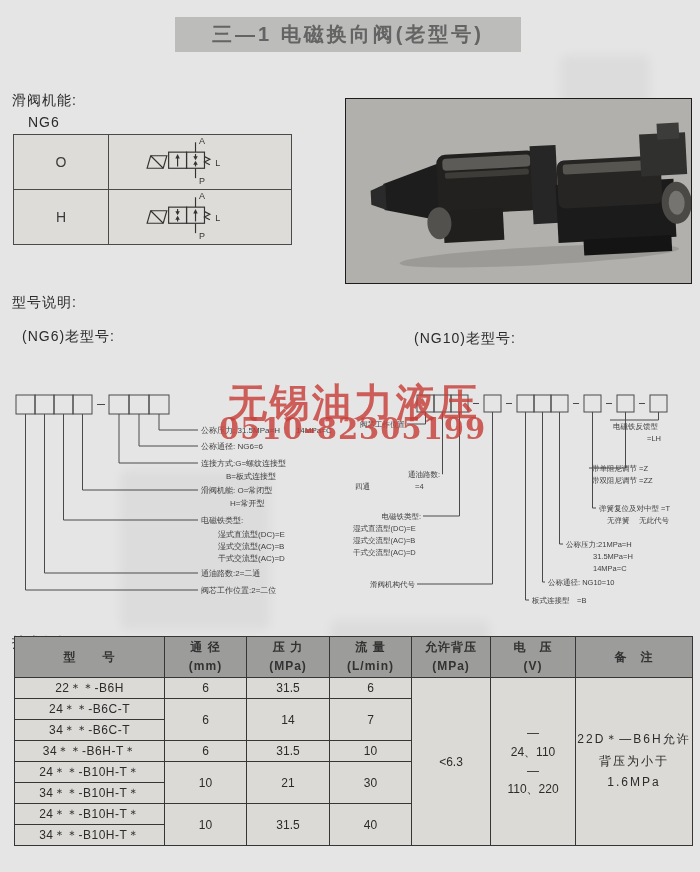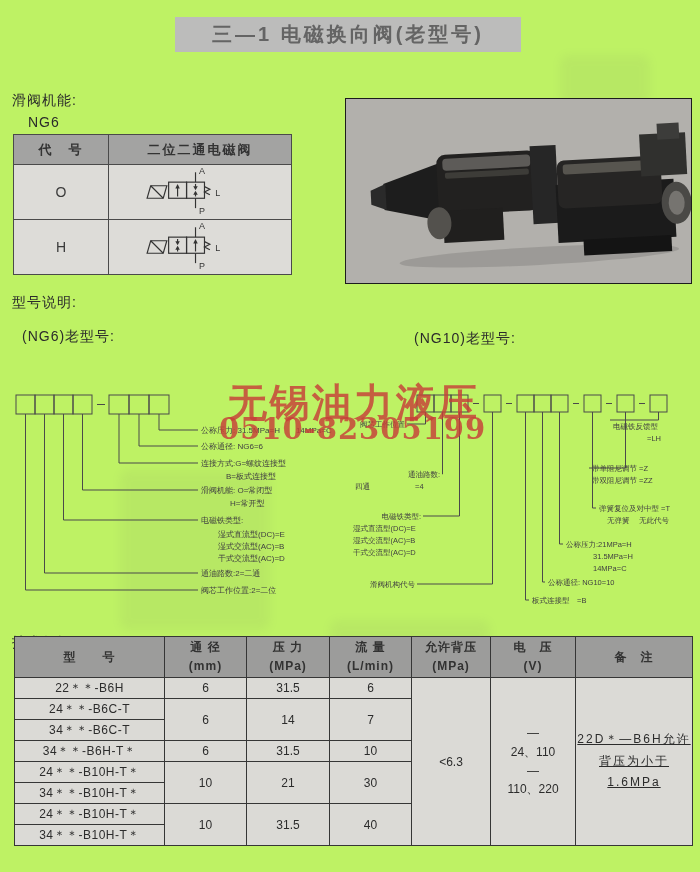--- a/index.html
+++ b/index.html
@@ -1,19 +1,19 @@
 <!DOCTYPE html>
 <html><head>
 <meta charset="utf-8">
 <style>
   html,body{margin:0;padding:0;}
   body{background:#888;}
   .page{
     position:relative;width:700px;height:872px;margin:0 auto;
-    background:#bef264;overflow:hidden;
+    background:#e5e5e5;overflow:hidden;
     font-family:"Liberation Sans",sans-serif;color:#2e2e2e;
   }
   .abs{position:absolute;}
   .title-banner{
     left:175px;top:17px;width:346px;height:35px;background:#bcbcbb;
     color:#646464;font-size:20px;font-weight:bold;letter-spacing:3px;
     text-align:center;line-height:35px;
   }
   .sec-heading{font-size:14px;color:#2b2b2b;letter-spacing:1px;}
   
@@ -30,21 +30,21 @@
   .wm{color:rgba(199,62,56,0.82);font-family:"DejaVu Serif",serif;font-weight:bold;z-index:6;white-space:nowrap;}
   .wm1{left:228px;top:376px;font-size:39px;letter-spacing:3px;}
   .wm2{left:219px;top:412px;font-size:29px;letter-spacing:1px;}
   
   table.tech{border-collapse:collapse;left:14px;top:636px;width:678px;table-layout:fixed;}
   table.tech th,table.tech td{border:1px solid #363636;font-size:12px;color:#2c2c2c;text-align:center;padding:0;}
   table.tech th{background:#9c9c9b;height:40px;color:#323232;font-weight:bold;letter-spacing:1px;}
   table.tech td{height:20px;background:#dbdad6;}
   td.model{text-align:left;padding-left:7px;font-size:11.5px;letter-spacing:0.5px;}
   .pre{white-space:pre-line;line-height:1.55;}
-  td.remark{text-align:left;padding-left:10px;font-size:11.5px;letter-spacing:2px;line-height:1.8;text-decoration:underline;}
+  td.remark{text-align:left;padding-left:10px;font-size:11.5px;letter-spacing:2px;line-height:1.8;}
   
   .ghost{background:#6d6d6d;opacity:0.07;filter:blur(5px);border-radius:8px;}
 </style>
 </head>
 <body>
 
 <div class="page">
 
   <div class="abs title-banner">三—1  电磁换向阀(老型号)</div>
 
@@ -54,24 +54,20 @@
 
   <div class="abs sec-heading" style="left:12px;top:92px;">滑阀机能:</div>
   <div class="abs sec-heading" style="left:28px;top:114px;">NG6</div>
 
   <table class="abs spool">
     <colgroup>
         <col style="width:95px">
         <col style="width:183px">
       </colgroup>
     <tbody>
-        <tr>
-      <th>代　号</th>
-      <th>二位二通电磁阀</th>
-    </tr>
     <tr>
       <td>O</td>
       <td>
         
         <svg width="130" height="52" viewBox="0 0 130 58" style="vertical-align:middle">
           <g stroke="#333" stroke-width="1.3" fill="none">
             <polygon points="10,22 28,22 24,36 6,36"></polygon>
             <line x1="10" y1="22" x2="24" y2="36"></line>
             <rect x="30" y="18" width="20" height="18"></rect>
             <rect x="50" y="18" width="20" height="18"></rect>

